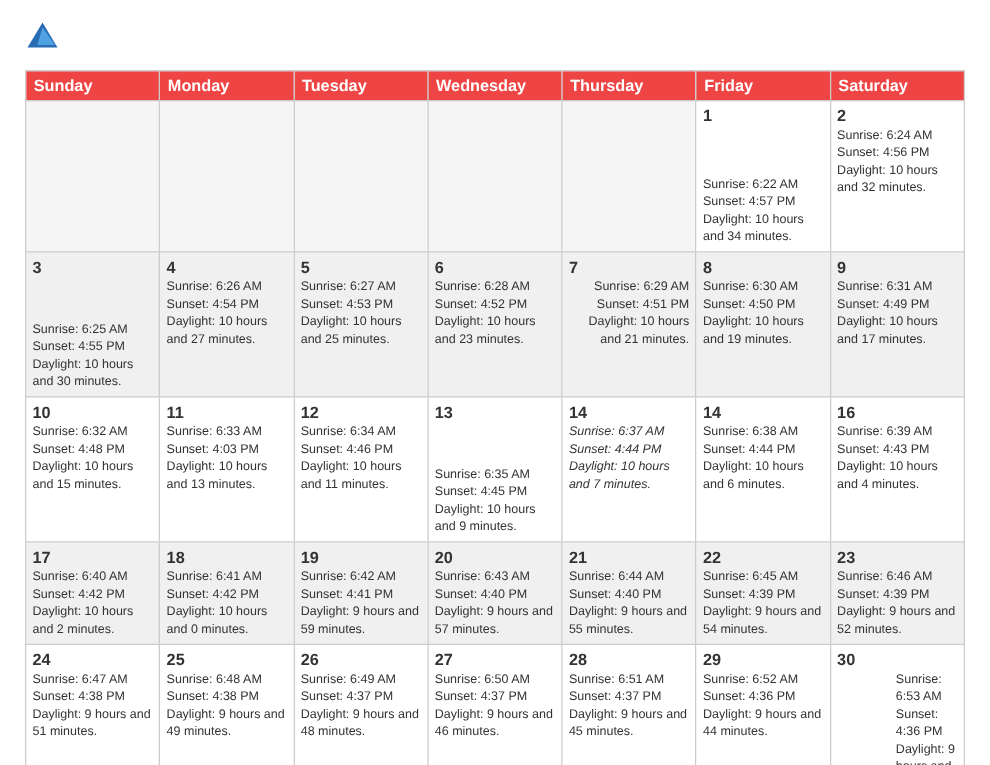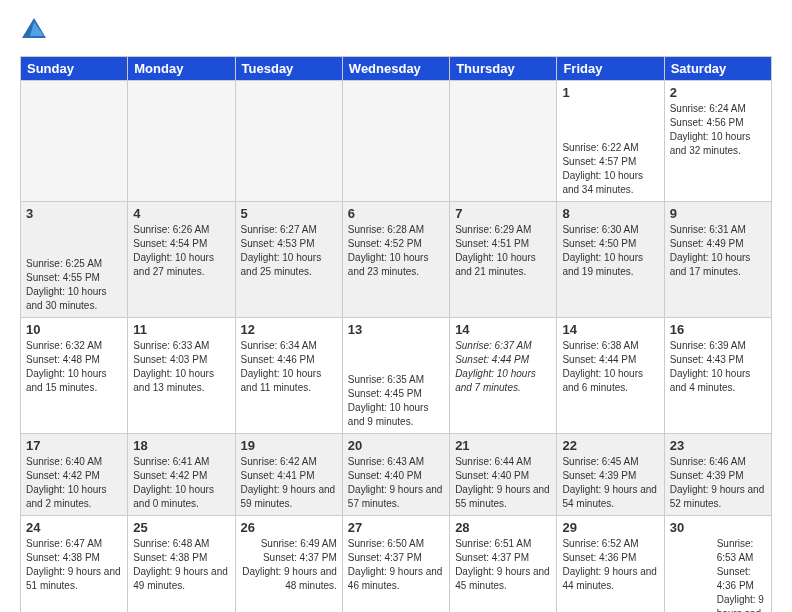--- a/index.html
+++ b/index.html
@@ -47,21 +47,21 @@
     .location {
       font-size: 15px;
       color: #444;
     }
     .calendar {
       width: 100%;
       border-collapse: collapse;
       table-layout: fixed;
     }
     .calendar th {
-      background: #1d4ed8;
+      background: #ef4444;
       color: #fff;
       text-align: left;
       padding: 4px 6px;
       font-size: 13px;
       border: 1px solid #ccc;
     }
     .calendar td {
       border: 1px solid #ccc;
       vertical-align: top;
       padding: 4px 5px;
@@ -161,21 +161,21 @@
 Daylight: 10 hours and 25 minutes.</div>
           </td>
           <td class="shaded">
             <span class="day-num">6</span>
             <div class="day-info" style="white-space: pre-line;">Sunrise: 6:28 AM
 Sunset: 4:52 PM
 Daylight: 10 hours and 23 minutes.</div>
           </td>
           <td class="shaded">
             <span class="day-num">7</span>
-            <div class="day-info" style="white-space: pre-line;">Sunrise: 6:29 AM
+            <div class="day-info" style="white-space: pre-line; text-align: right;">Sunrise: 6:29 AM
 Sunset: 4:51 PM
 Daylight: 10 hours and 21 minutes.</div>
           </td>
           <td class="shaded">
             <span class="day-num">8</span>
             <div class="day-info" style="white-space: pre-line;">Sunrise: 6:30 AM
 Sunset: 4:50 PM
 Daylight: 10 hours and 19 minutes.</div>
           </td>
           <td class="shaded">
@@ -281,21 +281,21 @@
 Daylight: 9 hours and 51 minutes.</div>
           </td>
           <td>
             <span class="day-num">25</span>
             <div class="day-info" style="white-space: pre-line;">Sunrise: 6:48 AM
 Sunset: 4:38 PM
 Daylight: 9 hours and 49 minutes.</div>
           </td>
           <td>
             <span class="day-num">26</span>
-            <div class="day-info" style="white-space: pre-line; text-align: right;">Sunrise: 6:49 AM
+            <div class="day-info" style="white-space: pre-line;">Sunrise: 6:49 AM
 Sunset: 4:37 PM
 Daylight: 9 hours and 48 minutes.</div>
           </td>
           <td>
             <span class="day-num">27</span>
             <div class="day-info" style="white-space: pre-line;">Sunrise: 6:50 AM
 Sunset: 4:37 PM
 Daylight: 9 hours and 46 minutes.</div>
           </td>
           <td>

